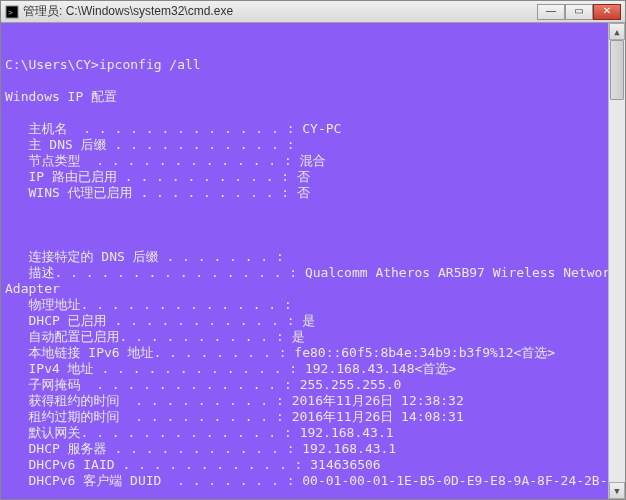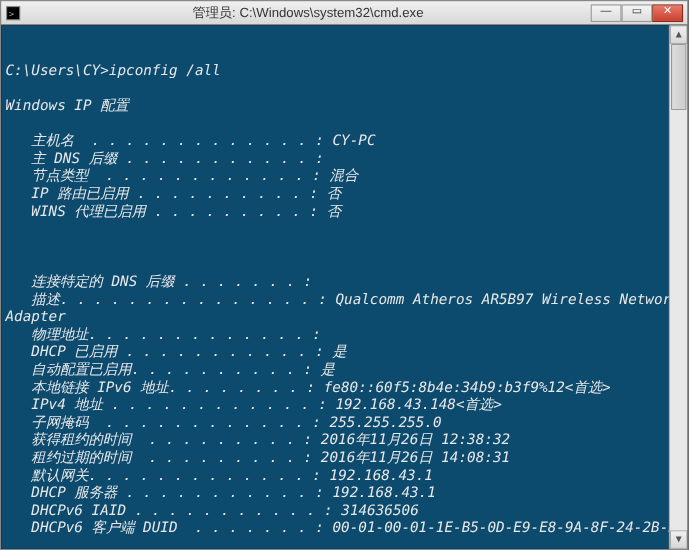--- a/index.html
+++ b/index.html
@@ -33,21 +33,20 @@
     height: 14px;
     margin-right: 4px;
     display: inline-flex;
     align-items: center;
     justify-content: center;
   }
   .titlebar-text {
     flex: 1;
     white-space: nowrap;
     overflow: hidden;
-    text-align: center;
   }
   .winbtn-group {
     display: flex;
     gap: 0;
   }
   .winbtn {
     width: 28px;
     height: 16px;
     background: linear-gradient(to bottom,#f4f4f4,#ddd);
     border: 1px solid #999;
@@ -62,28 +61,27 @@
     color: #fff;
     border-color: #8a2a1a;
   }
   .terminal-wrap {
     flex: 1;
     display: flex;
     overflow: hidden;
   }
   .terminal {
     flex: 1;
-    background: #0c4a6e;
+    background: #8b5cf6;
     color: #e8e8e8;
     padding: 2px 4px 4px 4px;
     white-space: pre;
     overflow: hidden;
     line-height: 16px;
     font-family: "NSimSun","SimSun","Consolas",monospace;
-    font-style: italic;
   }
   .scrollbar {
     width: 17px;
     background: linear-gradient(to right,#e8e8e8,#f4f4f4);
     border-left: 1px solid #bbb;
     display: flex;
     flex-direction: column;
   }
   .sb-btn {
     height: 17px;

